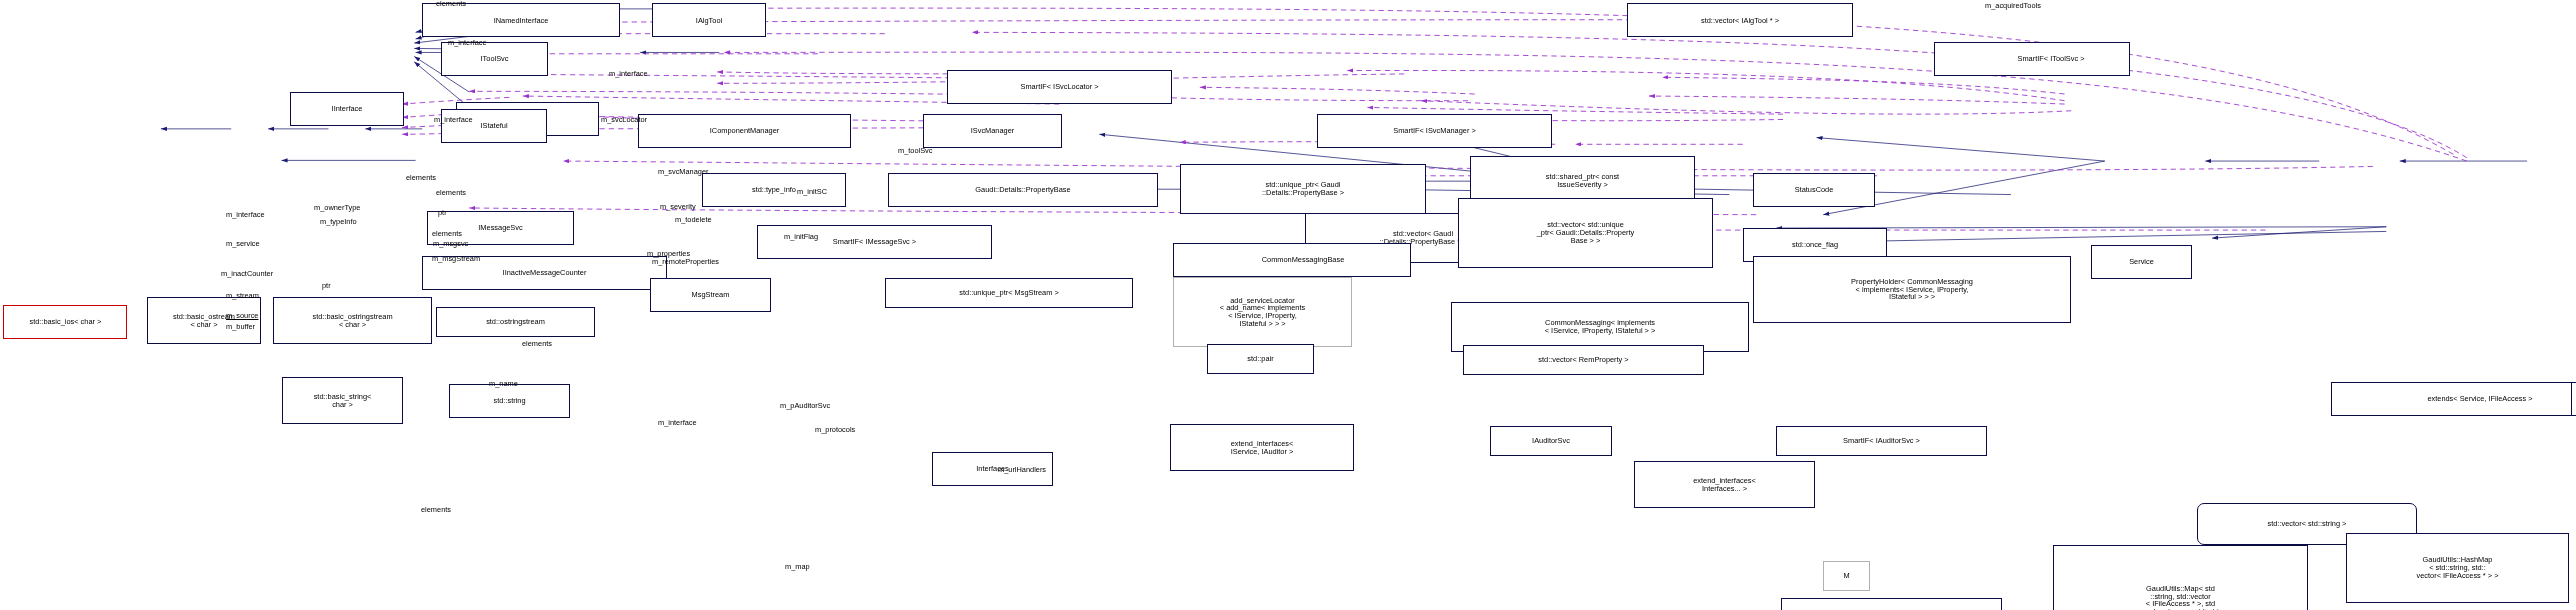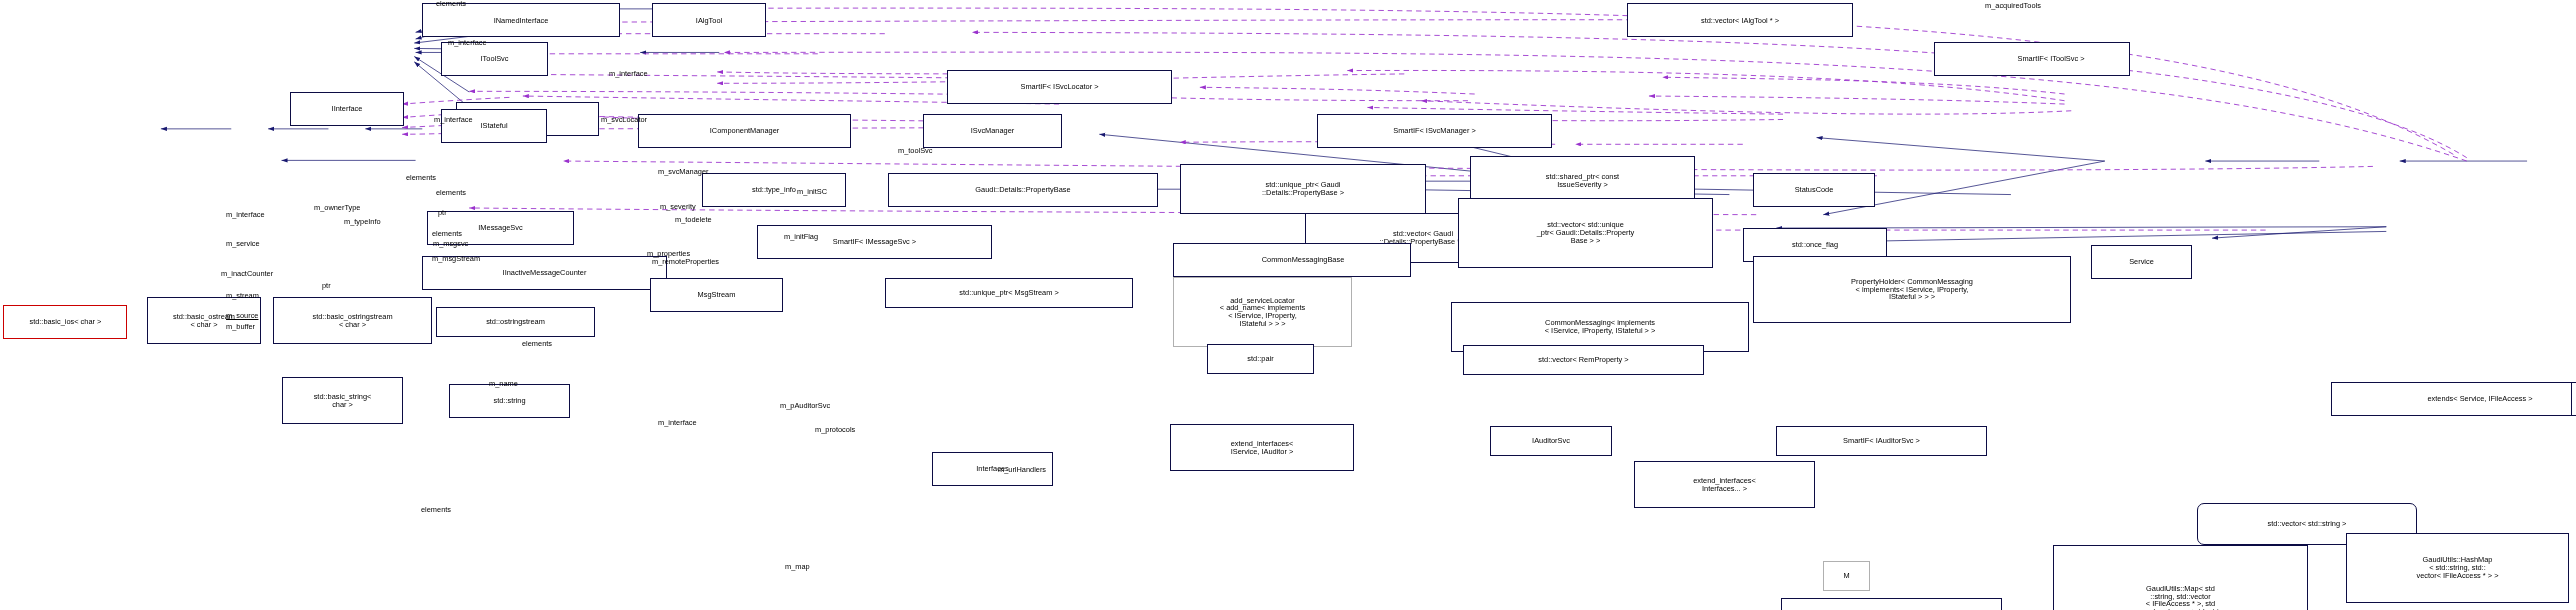--- a/index.html
+++ b/index.html
@@ -167,21 +167,21 @@
 Base &gt; &gt;</div>
       <div class="node" style="left: 427px; top: 211px; width: 147px; height: 34px;">IMessageSvc</div>
       <div class="node" style="left: 757px; top: 225px; width: 235px; height: 34px;">SmartIF&lt; IMessageSvc &gt;</div>
       <div class="node" style="left: 1743px; top: 228px; width: 144px; height: 34px;">std::once_flag</div>
       <div class="node" style="left: 1173px; top: 243px; width: 238px; height: 34px; padding-left: 24px;">CommonMessagingBase</div>
       <div class="node" style="left: 2091px; top: 245px; width: 101px; height: 34px;">Service</div>
       <div class="node" style="left: 1753px; top: 256px; width: 318px; height: 67px;">PropertyHolder&lt; CommonMessaging
 &lt; implements&lt; IService, IProperty,
 IStateful &gt; &gt; &gt;</div>
       <div class="node" style="left: 422px; top: 256px; width: 245px; height: 34px;">IInactiveMessageCounter</div>
-      <div class="node" style="left: 650px; top: 278px; width: 133px; height: 34px;">MsgStream</div>
+      <div class="node" style="left: 650px; top: 278px; width: 121px; height: 34px;">MsgStream</div>
       <div class="node gray" style="left: 1173px; top: 277px; width: 179px; height: 70px;">add_serviceLocator
 &lt; add_name&lt; implements
 &lt; IService, IProperty,
 IStateful &gt; &gt; &gt;</div>
       <div class="node" style="left: 1451px; top: 302px; width: 298px; height: 50px;">CommonMessaging&lt; implements
 &lt; IService, IProperty, IStateful &gt; &gt;</div>
       <div class="node highlight" style="left: 3.4px; top: 305px; width: 124px; height: 34px;">std::basic_ios&lt; char &gt;</div>
       <div class="node" style="left: 147px; top: 297px; width: 114px; height: 47px;">std::basic_ostream
 &lt; char &gt;</div>
       <div class="node" style="left: 273px; top: 297px; width: 159px; height: 47px;">std::basic_ostringstream
@@ -218,21 +218,21 @@
   <div id="labels-layer">
       <div class="edge-label" style="left: 436px; top: 0px;">elements</div>
       <div class="edge-label" style="left: 1985px; top: 1.7px;">m_acquiredTools</div>
       <div class="edge-label" style="left: 448px; top: 39px;">m_interface</div>
       <div class="edge-label" style="left: 609px; top: 70px;">m_interface</div>
       <div class="edge-label" style="left: 601px; top: 116px;">m_svcLocator</div>
       <div class="edge-label" style="left: 898px; top: 147px;">m_toolSvc</div>
       <div class="edge-label" style="left: 434px; top: 116px;">m_interface</div>
       <div class="edge-label" style="left: 658px; top: 168px;">m_svcManager</div>
       <div class="edge-label" style="left: 314px; top: 204px;">m_ownerType</div>
-      <div class="edge-label" style="left: 320px; top: 218px; margin-left: 24px;">m_typeInfo</div>
+      <div class="edge-label" style="left: 320px; top: 218px;">m_typeInfo</div>
       <div class="edge-label" style="left: 438px; top: 209px;">ptr</div>
       <div class="edge-label" style="left: 406px; top: 174px;">elements</div>
       <div class="edge-label" style="left: 660px; top: 203px;">m_severity</div>
       <div class="edge-label" style="left: 786px; top: 188px; padding-left: 11px;">m_initSC</div>
       <div class="edge-label" style="left: 436px; top: 189px;">elements</div>
       <div class="edge-label" style="left: 226px; top: 211px;">m_interface</div>
       <div class="edge-label" style="left: 675px; top: 216px;">m_todelete</div>
       <div class="edge-label" style="left: 784px; top: 233px;">m_initFlag</div>
       <div class="edge-label" style="left: 226px; top: 240px;">m_service</div>
       <div class="edge-label" style="left: 432px; top: 230px;">elements</div>

